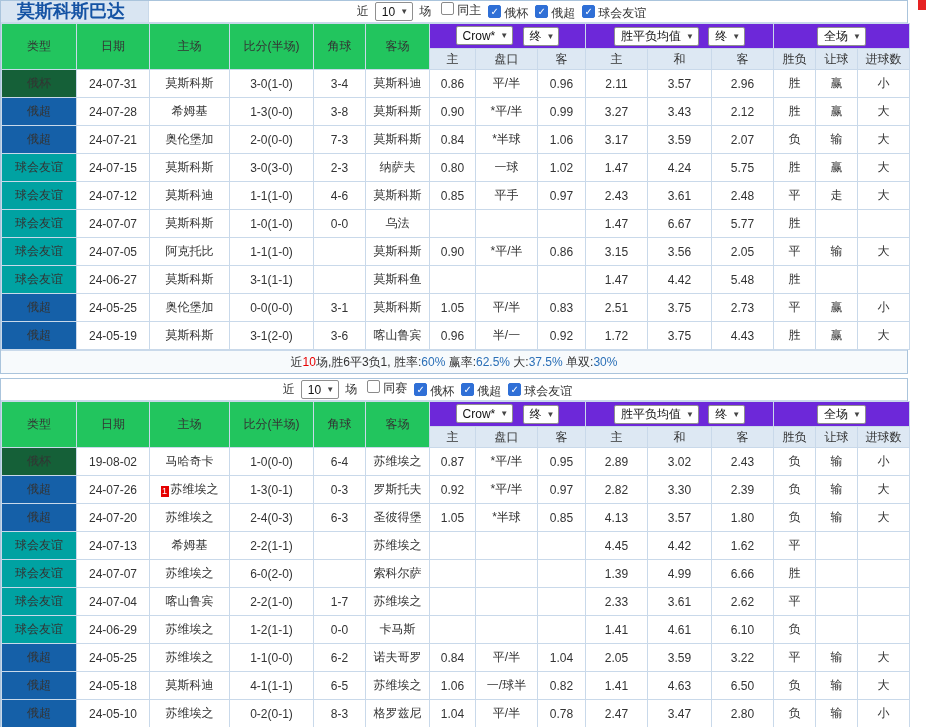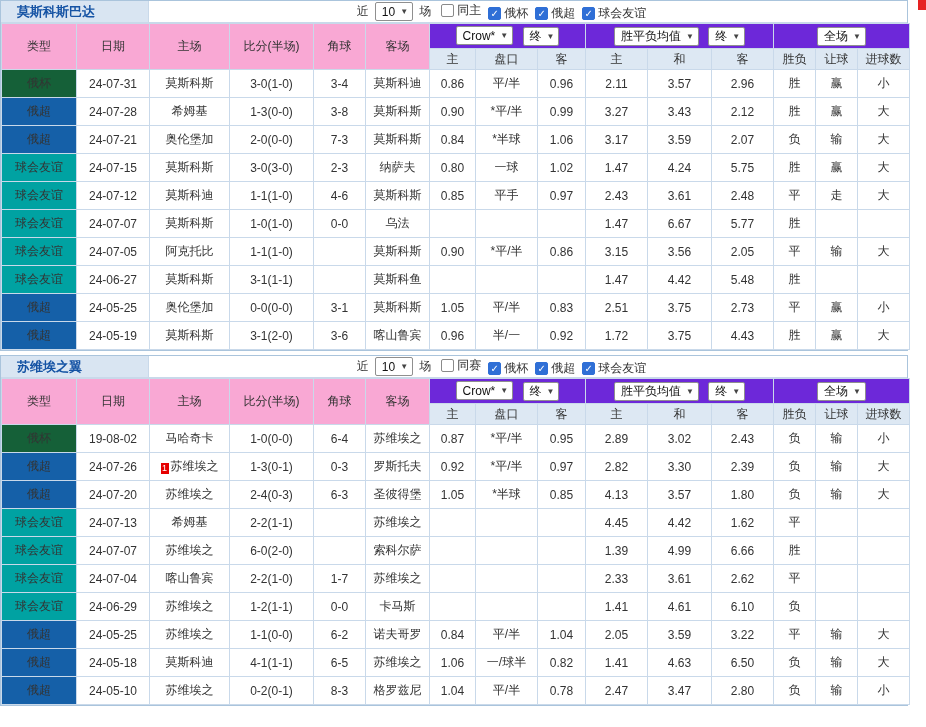--- a/index.html
+++ b/index.html
@@ -3,38 +3,38 @@
 <meta charset="utf-8">
 <style>
   * { margin:0; padding:0; box-sizing:border-box; }
   body { font-family:"Liberation Sans","DejaVu Sans",sans-serif; background:#fff; }
   .page { position:relative; width:926px; height:727px; overflow:hidden; background:#fff; }
   .corner-marker { position:absolute; top:0; right:0; width:8px; height:10px; background:#e62222; }
 
   .section { width:908px; border:1px solid #aac4dc; margin-bottom:4px; }
   .sec-top { display:flex; height:22px; align-items:stretch; background:#fff; border-bottom:1px solid #c9d9ea; }
   .sec-title { width:148px; background:#d9e5f2; border-right:1px solid #c9d9ea;
-               color:#1553a4; font-weight:bold; font-size:13px; line-height:21px; padding-left:16px; }
+               color:#1553a4; font-weight:bold; font-size:18px; line-height:21px; padding-left:16px; }
   .sec-filter { flex:1; display:flex; align-items:center; justify-content:center; margin-right:56px; font-size:12px; color:#333; }
   .flabel { margin:0 3px; }
 
   .sel { display:inline-flex; align-items:center; border:1px solid #8f8f8f; border-radius:2px;
          background:#fff; height:19px; padding:0 4px 0 6px; font-size:12px; color:#111; margin:0 3px; cursor:default; }
   .sel .arrow { font-size:8px; margin-left:5px; color:#444; }
 
-  .cb { display:inline-flex; align-items:center; margin-left:7px; }
+  .cb { display:inline-flex; align-items:flex-start; margin-left:7px; }
   .cbbox { width:13px; height:13px; border:1px solid #8a8a8a; border-radius:2px; background:#fff;
            display:inline-block; font-size:10px; line-height:12px; text-align:center; }
   .cbbox.on { background:#2f6fd6; border-color:#2f6fd6; color:#fff; }
   .cblabel { margin-left:3px; }
 
   table.grid { width:908px; border-collapse:collapse; table-layout:fixed; }
   table.grid th, table.grid td { border:1px solid #c9d9ea; font-size:12px; text-align:center; color:#333; overflow:hidden; white-space:nowrap; }
   tr.selrow th { height:25px; background:#6d28d9; font-weight:normal; }
-  tr.selrow th.rowhead { background:#f9a8d4; height:auto; }
+  tr.selrow th.rowhead { background:#22c55e; height:auto; }
   tr.labrow th { height:21px; background:#dde8f3; font-weight:normal; }
   tbody td { height:28px; background:#fff; }
 
   td.type { color:#fff; }
   td.cup      { background:#156038; }
   td.super    { background:#1560a8; }
   td.friendly { background:#00a2a2; }
 
   .red   { color:#e80000; }
   .green { color:#008800; }
@@ -307,25 +307,25 @@
             <td>0.92</td>
             <td>1.72</td>
             <td class="blue">3.75</td>
             <td>4.43</td>
             <td class="red">胜</td>
             <td class="red">赢</td>
             <td class="red">大</td>
           </tr>
         </tbody>
     </table>
+    <div class="summary"><span class="">近</span><span class="red">10</span><span class="">场,胜6平3负1, 胜率:</span><span class="blue">60%</span><span class=""> 赢率:</span><span class="blue">62.5%</span><span class=""> 大:</span><span class="blue">37.5%</span><span class=""> 单双:</span><span class="blue">30%</span></div>
   </div>
 
   <div class="section">
     <div class="sec-top">
-      <div class="sec-title">苏维埃之翼</div>
       <div class="sec-filter">
         <span class="flabel">近</span>
         <span class="sel">
             <span>10</span>
             <span class="arrow">▼</span>
           </span>
         <span class="flabel">场</span>
         <span><span class="cb">
               <span class="cbbox"></span>
               <span class="cblabel">同赛</span>

